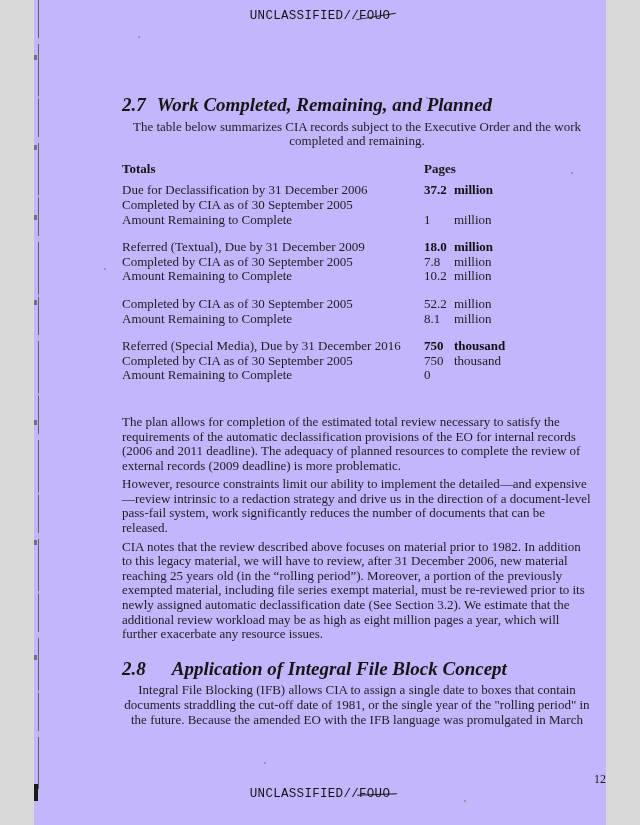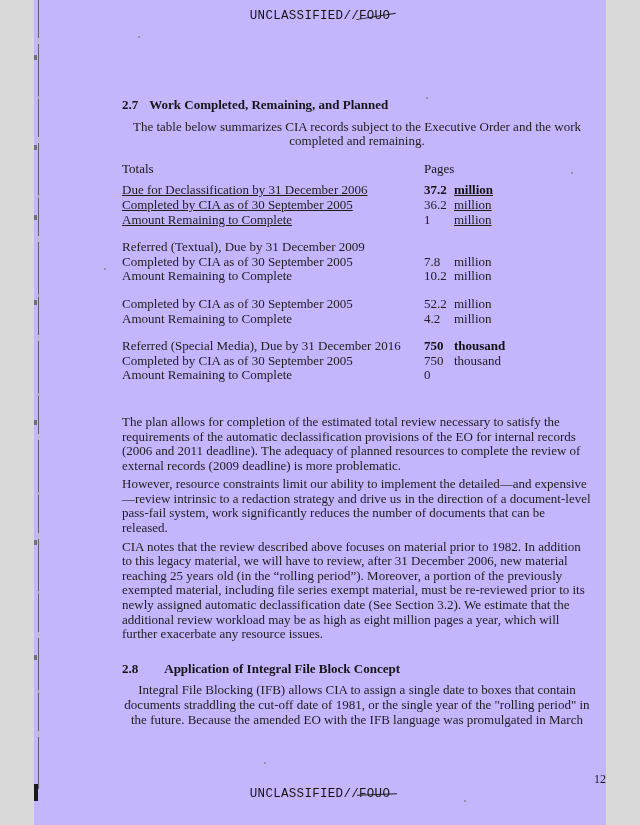--- a/index.html
+++ b/index.html
@@ -31,35 +31,35 @@
   .struck::after{
     content:'';position:absolute;top:48%;border-top:1.6px solid #1c1c1c;
   }
   .struck-diag::after{left:-10%;right:-18%;transform:rotate(-9deg);}
   .struck-flat::after{left:-6%;right:-22%;transform:rotate(-2.5deg);}
 
   .content{
     position:absolute;top:98px;left:88px;width:470px;
     font-size:13px;line-height:14.6px;
   }
-  .sec-heading{margin:0;font-size:13px;font-weight:bold;color:#161616;}
+  .sec-heading{margin:0;font-size:19px;font-weight:bold;color:#161616;font-style:italic;}
   .gap-sm{margin-left:11px;}
   .gap-lg{margin-left:26px;}
   .para{margin:4px 0 0 0;}
   .intro{margin-top:7px;text-align:center;}
   .para-1{margin-top:32px;}
   .sec-28{margin-top:20px;}
   .para-4{margin-top:7px;text-align:center;}
 
   .totals-table{margin-top:13px;}
-  .t-head{display:flex;font-weight:normal;margin-bottom:7px;color:#161616;}
+  .t-head{display:flex;font-weight:bold;margin-bottom:7px;color:#161616;}
   .t-head .t-label{flex:1;}
   .t-head .t-value-col{width:168px;}
   .t-group{margin-top:13px;}
-  .t-group:first-child{margin-top:0;text-decoration:underline;}
+  .t-group:first-child{margin-top:0;}
   .t-row{display:flex;line-height:14.6px;}
   .t-label{flex:1;}
   .t-value{width:168px;}
   .t-value.bold{font-weight:bold;color:#111;}
   .t-num{display:inline-block;width:26px;}
   .t-unit{margin-left:4px;}
 
   .page-number{
     position:absolute;top:772px;left:0;width:100%;text-align:right;
     font-size:12px;color:#1a1a1a;
@@ -111,48 +111,48 @@
         <span class="t-value-col">Pages</span>
       </div>
       <div id="table-groups">
           <div class="t-group">
             <div class="t-row">
               <span class="t-label">Due for Declassification by 31 December 2006</span>
               <span class="t-value bold"><span class="t-num">37.2</span><span class="t-unit">million</span></span>
             </div>
             <div class="t-row">
               <span class="t-label">Completed by CIA as of 30 September 2005</span>
-              <span class="t-value"><span class="t-num">36.2</span><span class="t-unit">million</span></span>
             </div>
             <div class="t-row">
               <span class="t-label">Amount Remaining to Complete</span>
               <span class="t-value"><span class="t-num">1</span><span class="t-unit">million</span></span>
             </div>
           </div>
           <div class="t-group">
             <div class="t-row">
               <span class="t-label">Referred (Textual), Due by 31 December 2009</span>
+              <span class="t-value bold"><span class="t-num">18.0</span><span class="t-unit">million</span></span>
             </div>
             <div class="t-row">
               <span class="t-label">Completed by CIA as of 30 September 2005</span>
               <span class="t-value"><span class="t-num">7.8</span><span class="t-unit">million</span></span>
             </div>
             <div class="t-row">
               <span class="t-label">Amount Remaining to Complete</span>
               <span class="t-value"><span class="t-num">10.2</span><span class="t-unit">million</span></span>
             </div>
           </div>
           <div class="t-group">
             <div class="t-row">
               <span class="t-label">Completed by CIA as of 30 September 2005</span>
               <span class="t-value"><span class="t-num">52.2</span><span class="t-unit">million</span></span>
             </div>
             <div class="t-row">
               <span class="t-label">Amount Remaining to Complete</span>
-              <span class="t-value"><span class="t-num">4.2</span><span class="t-unit">million</span></span>
+              <span class="t-value"><span class="t-num">8.1</span><span class="t-unit">million</span></span>
             </div>
           </div>
           <div class="t-group">
             <div class="t-row">
               <span class="t-label">Referred (Special Media), Due by 31 December 2016</span>
               <span class="t-value bold"><span class="t-num">750</span><span class="t-unit">thousand</span></span>
             </div>
             <div class="t-row">
               <span class="t-label">Completed by CIA as of 30 September 2005</span>
               <span class="t-value"><span class="t-num">750</span><span class="t-unit">thousand</span></span>

